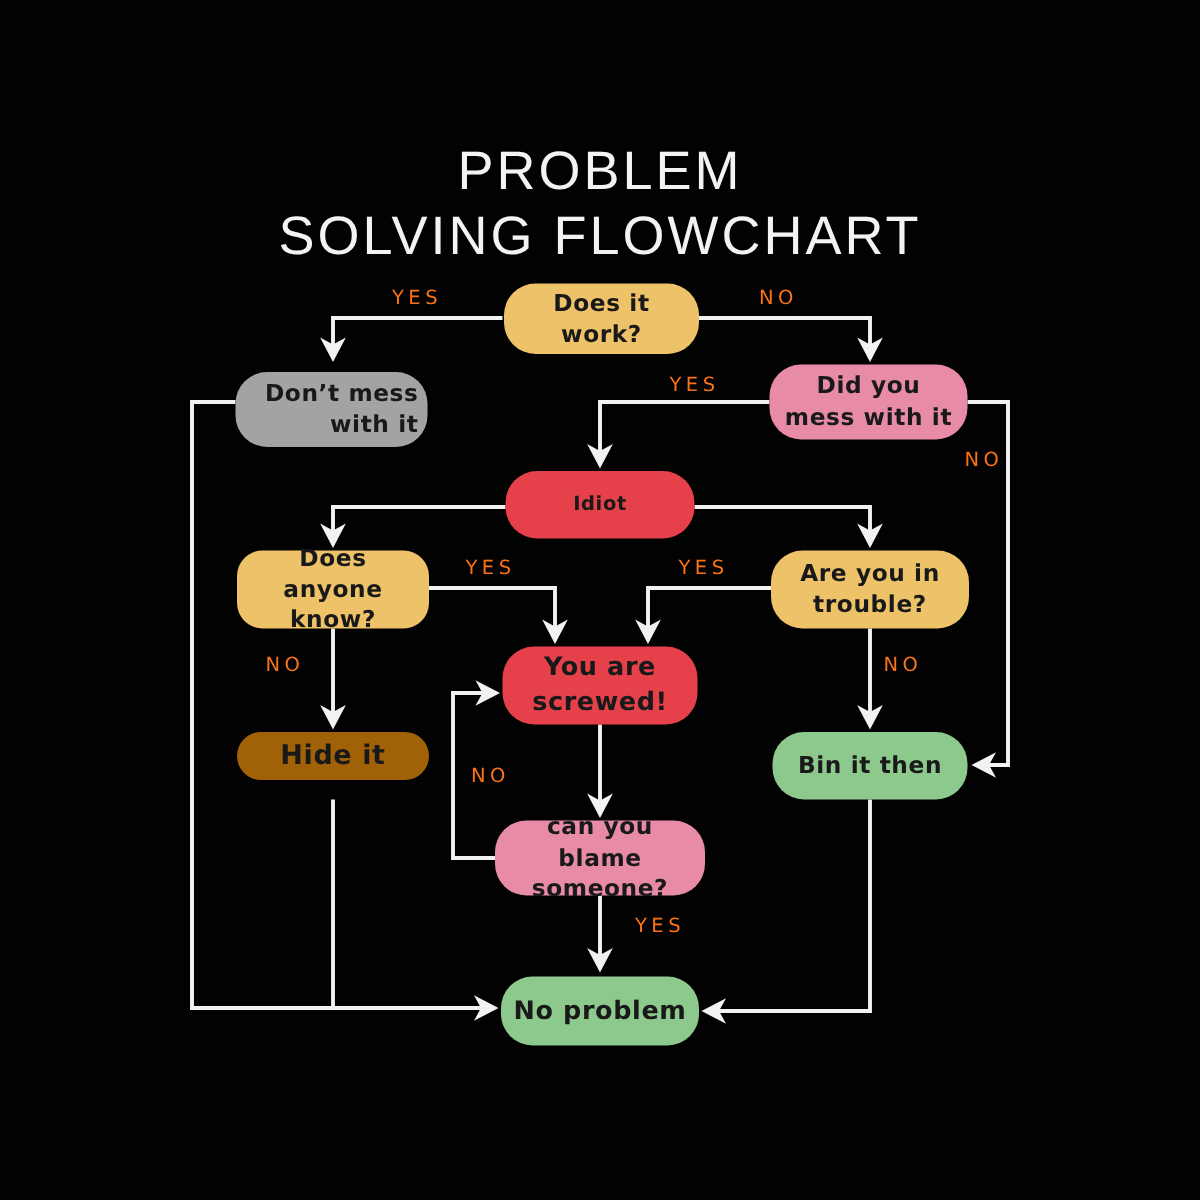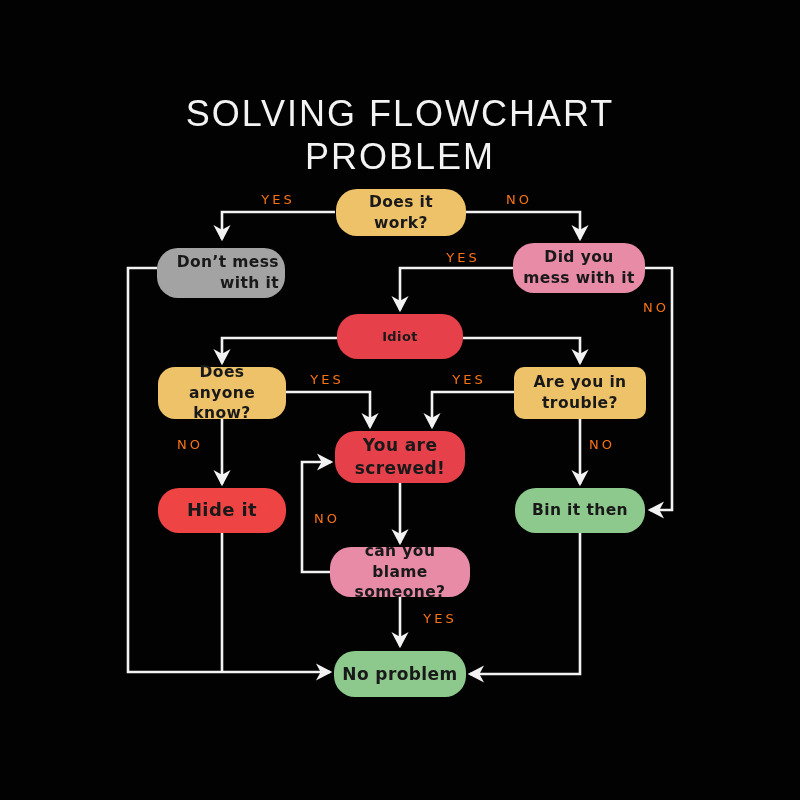--- a/index.html
+++ b/index.html
@@ -64,22 +64,22 @@
     letter-spacing: 3px;
     white-space: nowrap;
   }
 </style>
 </head>
 <body>
 
 <div id="stage">
 
   <div class="title">
+    <div>PROBLEM</div>
     <div>SOLVING FLOWCHART</div>
-    <div>PROBLEM</div>
   </div>
 
   <svg id="connector-layer" width="800" height="800" viewBox="0 0 800 800">
     <defs>
       <marker id="arrow" viewBox="0 0 12 12" refX="10" refY="6" markerWidth="7.2" markerHeight="7.2" orient="auto">
         <path d="M1,0.5 L11.5,6 L1,11.5 L4,6 Z" fill="#f2f2f2"></path>
       </marker>
     </defs>
 
     <polyline class="edge" points="335,212 222,212 222,239" marker-end="url(#arrow)"></polyline>
@@ -113,29 +113,29 @@
   </div>
 
   <div class="node" style="left: 337px; top: 314px; width: 126px; height: 45px; font-size: 13px; background: rgb(230, 64, 75);">
     <span>Idiot</span>
   </div>
 
   <div class="node" style="left: 158px; top: 367px; width: 128px; height: 52px; background: rgb(237, 194, 104); border-radius: 17px;">
     <span>Does anyone know?</span>
   </div>
 
-  <div class="node" style="left: 514px; top: 367px; width: 132px; height: 52px; background: rgb(237, 194, 104); border-radius: 10px;">
+  <div class="node" style="left: 514px; top: 367px; width: 132px; height: 52px; background: rgb(237, 194, 104);">
     <span>Are you in trouble?</span>
   </div>
 
   <div class="node" style="left: 335px; top: 431px; width: 130px; height: 52px; font-size: 17px; background: rgb(230, 64, 75);">
     <span>You are screwed!</span>
   </div>
 
-  <div class="node" style="left: 158px; top: 488px; width: 128px; height: 45px; font-size: 18px; background: #ef4444;">
+  <div class="node" style="left: 158px; top: 488px; width: 128px; height: 32px; font-size: 18px; background: #a16207;">
     <span>Hide it</span>
   </div>
 
   <div class="node" style="left: 515px; top: 488px; width: 130px; height: 45px; background: rgb(141, 201, 141);">
     <span>Bin it then</span>
   </div>
 
   <div class="node" style="left: 330px; top: 547px; width: 140px; height: 50px; background: rgb(231, 139, 167);">
     <span>can you blame someone?</span>
   </div>

